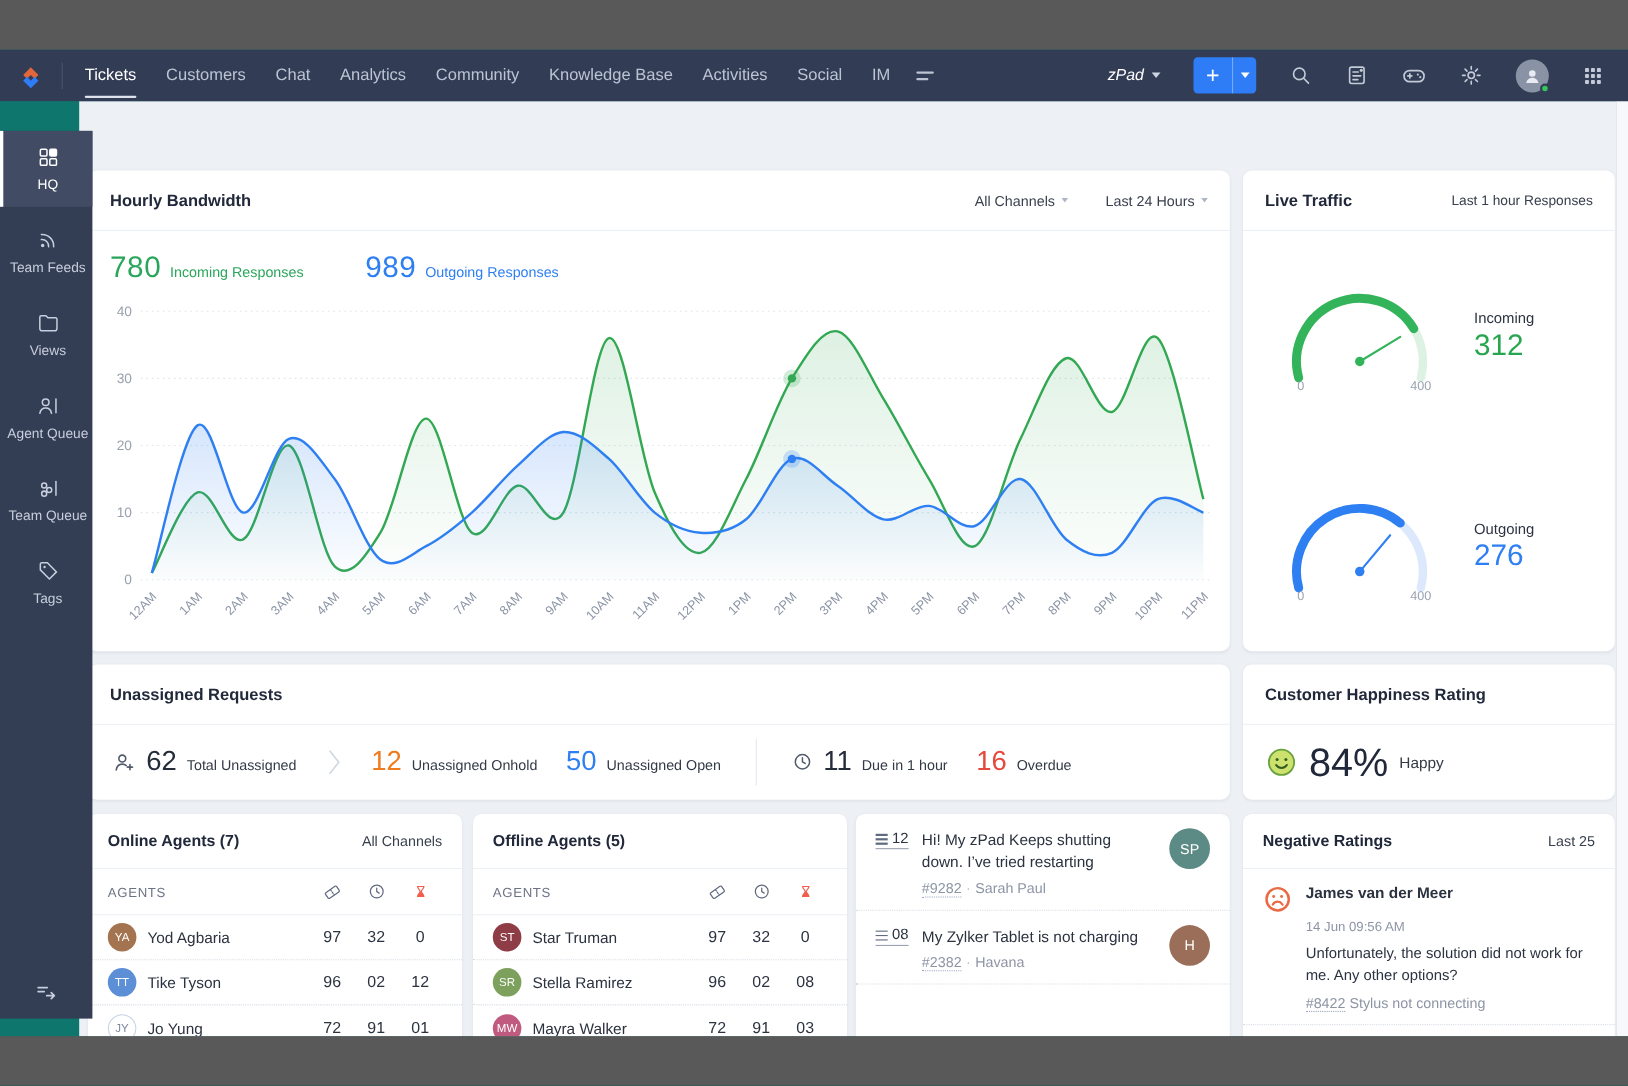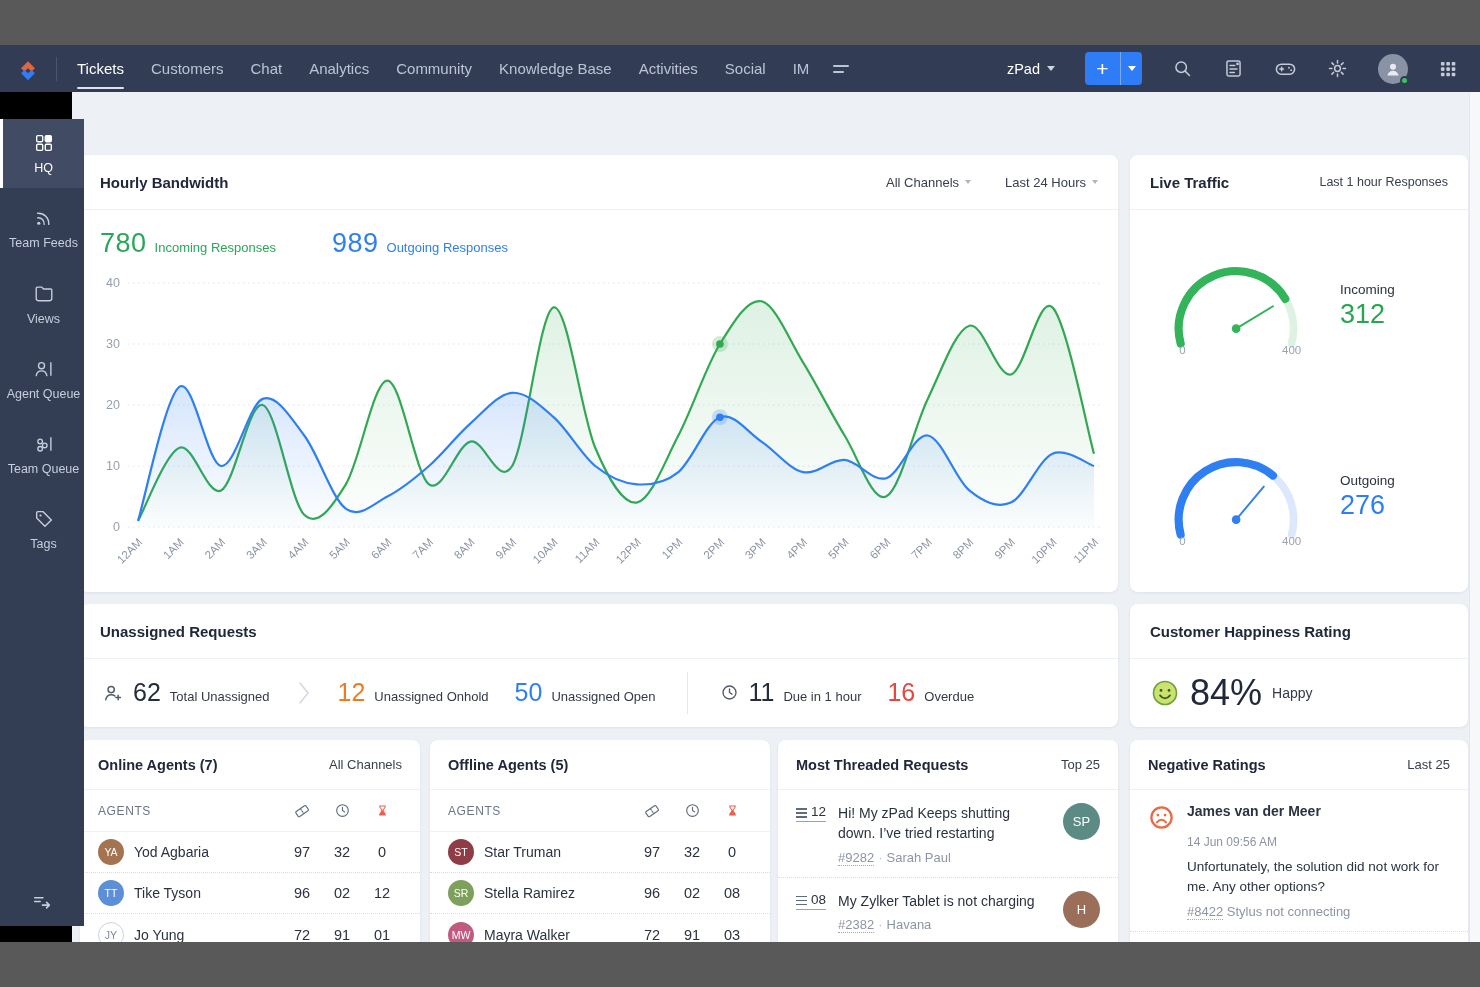--- a/index.html
+++ b/index.html
@@ -1,33 +1,33 @@
 <!DOCTYPE html>
 <html><head>
 <meta charset="utf-8">
 <style>
   html,body{margin:0;padding:0;background:#303030;}
   *{box-sizing:border-box;font-family:"Liberation Sans",sans-serif;}
-  .stage{position:relative;width:1480px;height:987px;overflow:hidden;background:#000000;}
+  .stage{position:relative;width:1480px;height:987px;overflow:hidden;background:#0f766e;}
   
   .strip{position:absolute;left:0;width:100%;background:#595959;z-index:60;}
   .strip.top{top:0;height:45px;}
   .strip.bottom{bottom:0;height:45px;}
   
   .navbar{position:absolute;top:45px;left:0;width:100%;height:47px;background:#323c55;display:flex;align-items:center;z-index:50;}
   .logo-box{width:56px;display:flex;justify-content:center;align-items:center;}
   .nav-divider{width:1px;height:24px;background:#4a5470;}
   .nav-items{display:flex;align-items:center;gap:27px;padding-left:20px;height:100%;}
   .nav-item{position:relative;color:#bcc4d4;font-size:15px;height:100%;display:flex;align-items:center;cursor:pointer;white-space:nowrap;}
   .nav-item.active{color:#ffffff;}
   .nav-item.active::after{content:"";position:absolute;left:0;right:0;bottom:3px;height:2px;background:#dfe3ec;border-radius:1px;}
   .nav-more{color:#bcc4d4;margin-left:24px;display:flex;flex-direction:column;gap:4px;cursor:pointer;}
   .nav-more i{display:block;height:2px;background:#bcc4d4;border-radius:1px;}
   .nav-right{margin-left:auto;display:flex;align-items:center;gap:30px;padding-right:22px;}
-  .dept{display:flex;align-items:center;gap:7px;color:#fff;font-size:14.5px;cursor:pointer;}
+  .dept{display:flex;align-items:center;gap:7px;color:#fff;font-size:14.5px;cursor:pointer;font-style:italic;}
   .caret{width:0;height:0;border-left:4px solid transparent;border-right:4px solid transparent;border-top:5px solid #aeb6c6;display:inline-block;}
   .dept .caret{border-top-color:#cdd4e2;}
   .add-btn{display:flex;align-items:stretch;height:33px;border-radius:4px;overflow:hidden;background:#2e7df6;cursor:pointer;}
   .add-btn .plus{width:35px;display:flex;align-items:center;justify-content:center;color:#fff;font-size:21px;font-weight:300;}
   .add-btn .split{width:1px;background:rgba(255,255,255,.35);}
   .add-btn .dd{width:21px;display:flex;align-items:center;justify-content:center;}
   .add-btn .dd .caret{border-top-color:#fff;}
   .top-icon{color:#c3cad8;cursor:pointer;display:flex;align-items:center;}
   .avatar-top{position:relative;width:30px;height:30px;border-radius:50%;background:#8a93a5;display:flex;align-items:center;justify-content:center;color:#fff;font-size:12px;cursor:pointer;}
   .avatar-top .dot{position:absolute;right:-1px;bottom:-1px;width:9px;height:9px;border-radius:50%;background:#35c75a;border:2px solid #323c55;}
@@ -572,24 +572,20 @@
               <span class="agent-name">Mayra Walker</span>
             </div>
             <span class="colv">72</span>
             <span class="colv">91</span>
             <span class="colv">03</span>
           </div>
         </div>
     </div>
 
     <div class="card mini" id="card-threaded">
-      <div class="card-header">
-        <span class="card-title">Most Threaded Requests</span>
-        <span class="plain-filter">Top 25</span>
-      </div>
       <div id="threaded-rows">
           <div class="thread-item">
             <span class="thread-count">
               <span class="thread-bars">
                 <i></i>
                 <i></i>
                 <i></i>
               </span>
               <span class="thread-num">12</span>
             </span>

